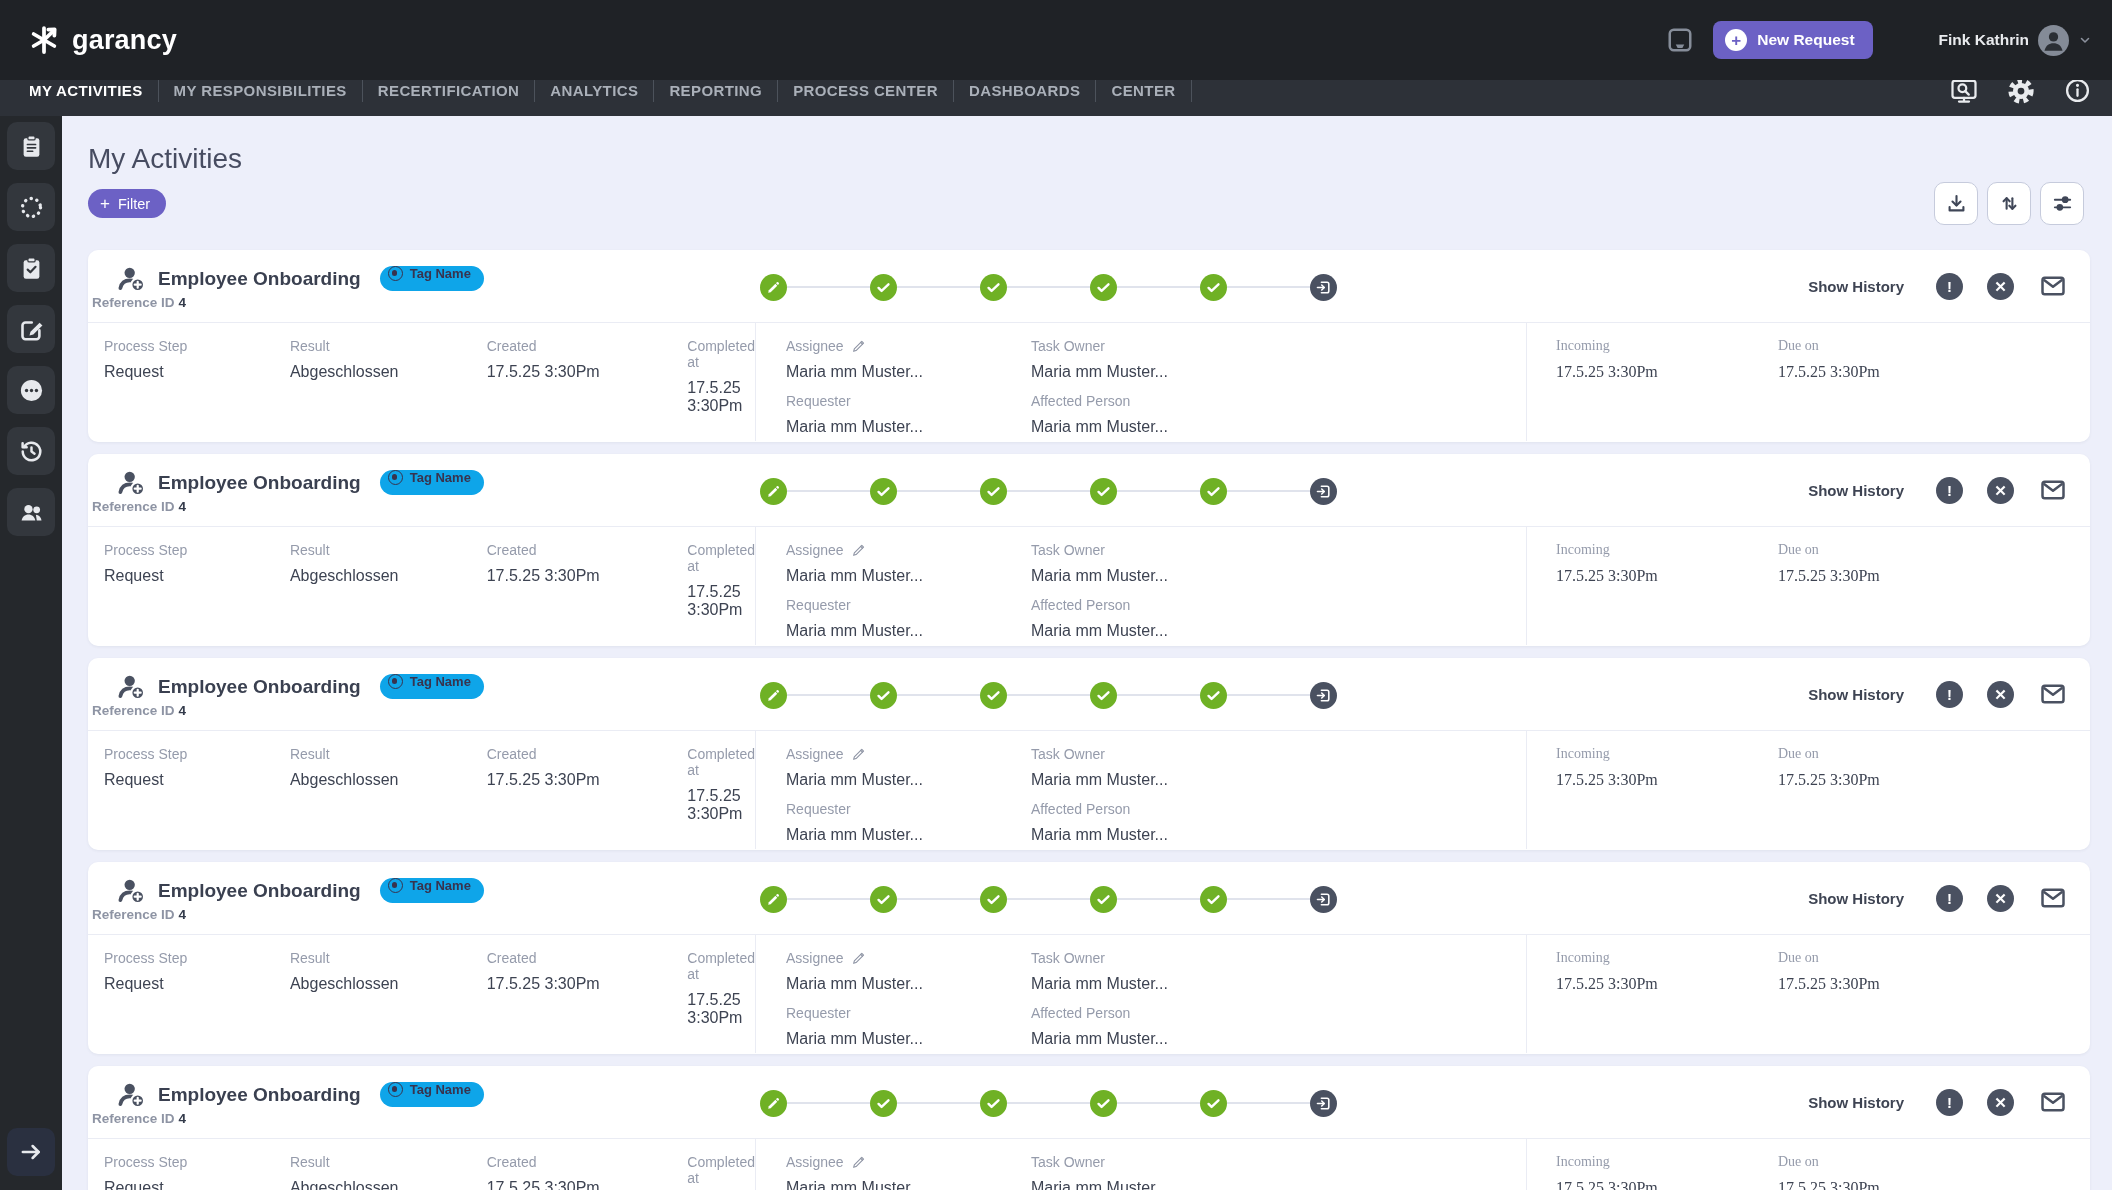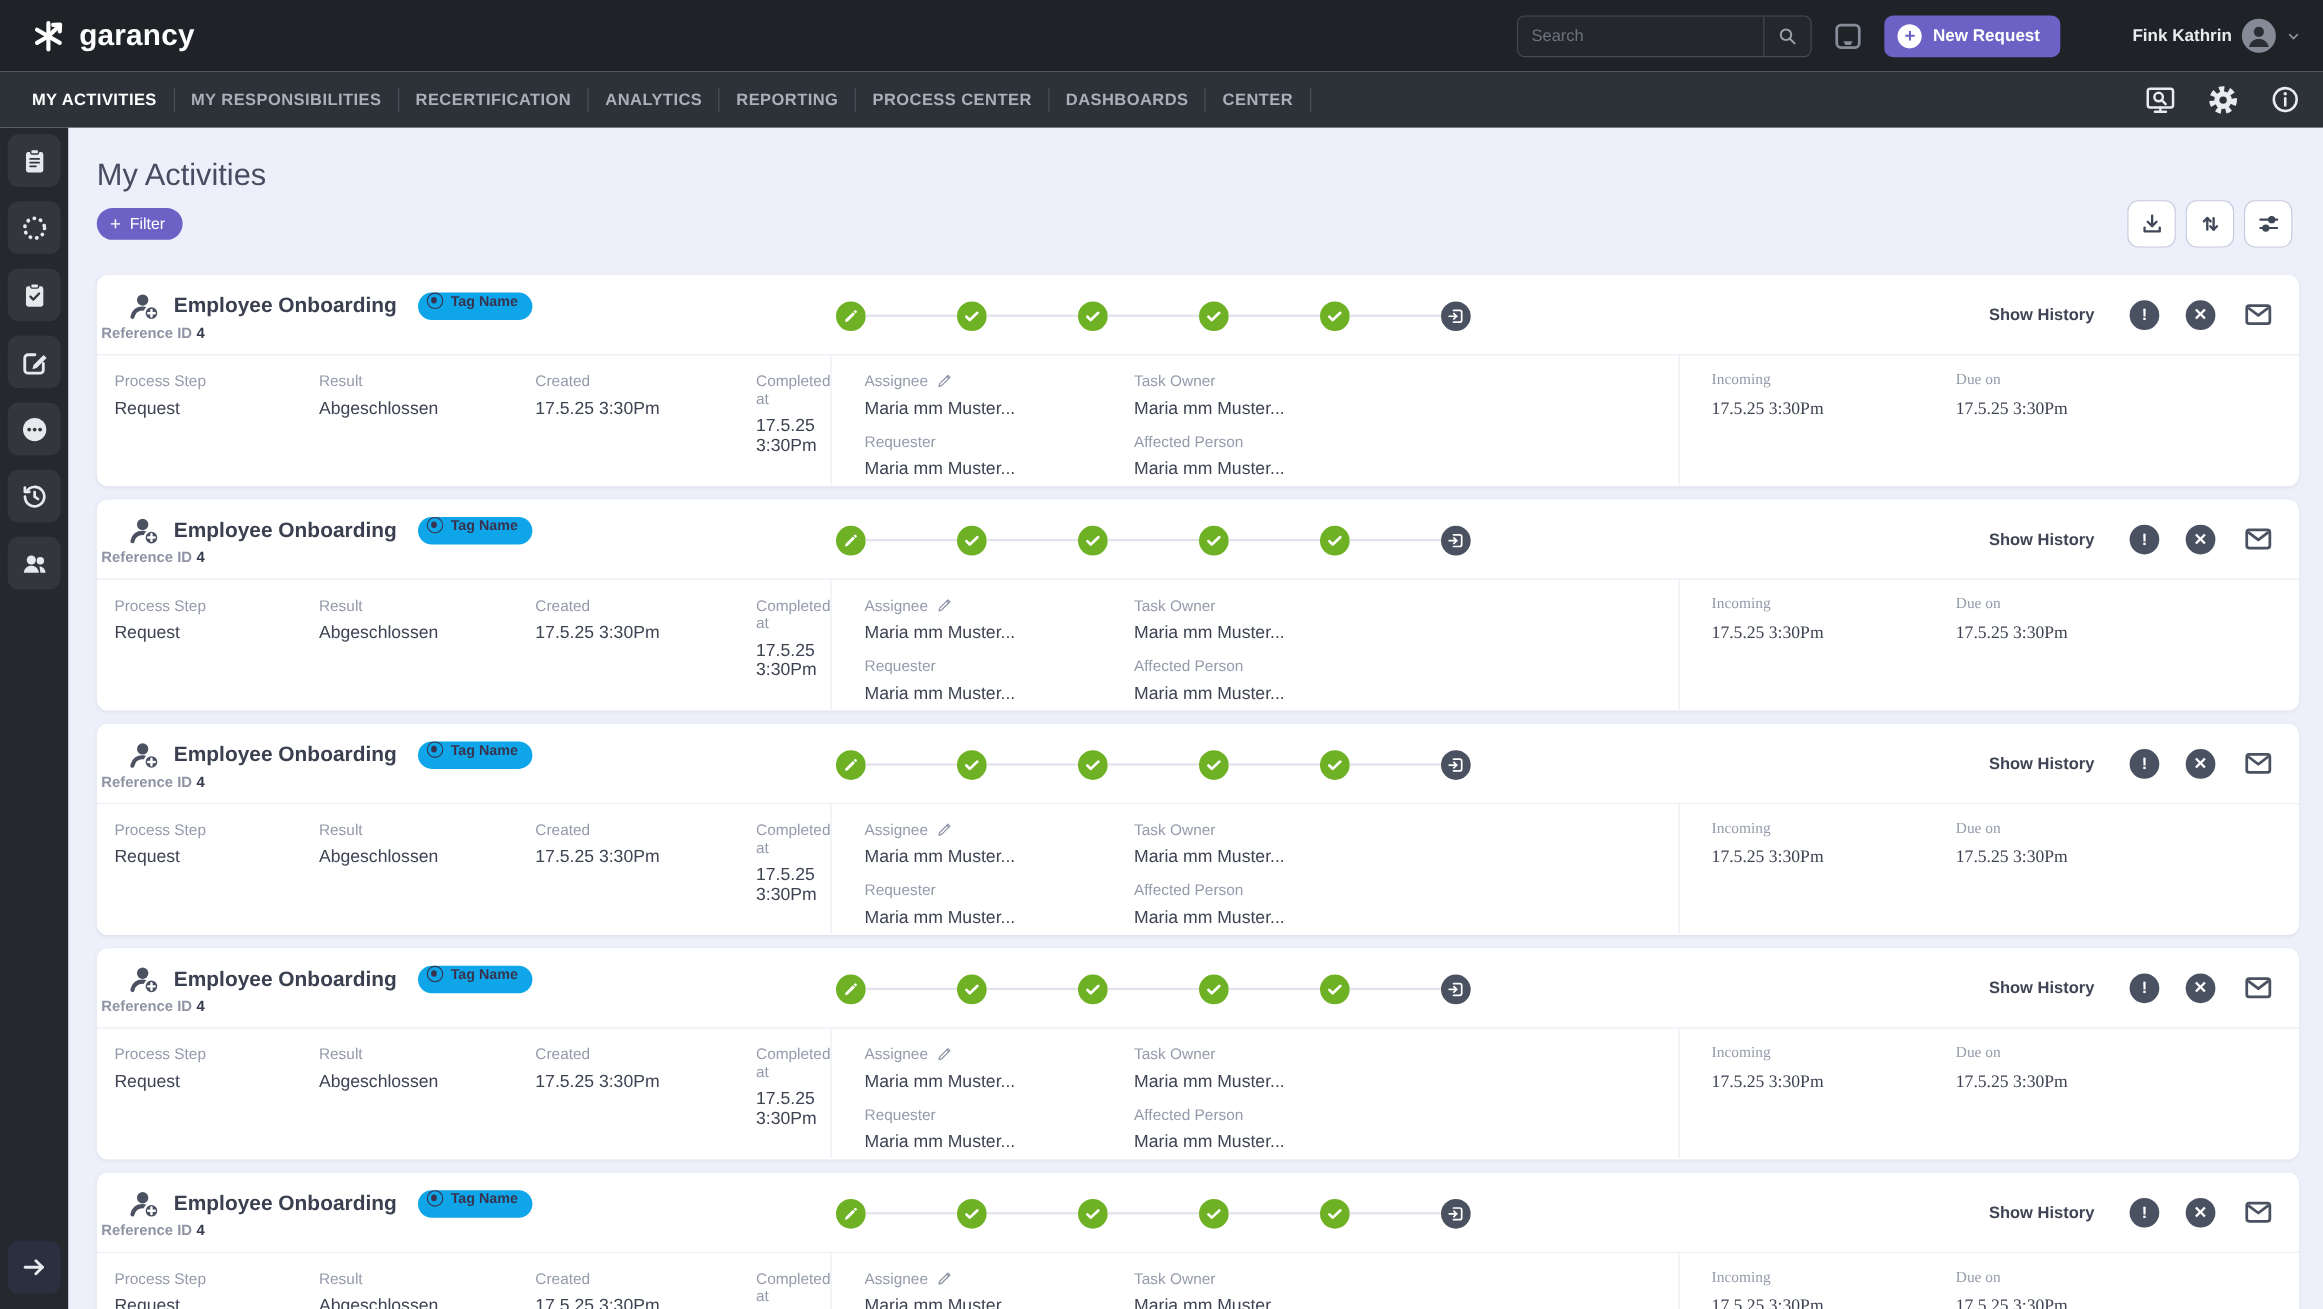--- a/index.html
+++ b/index.html
@@ -1,20 +1,20 @@
 <!DOCTYPE html>
 <html><head>
 <meta charset="utf-8">
 <style>
   * { margin:0; padding:0; box-sizing:border-box; }
   html,body { width:2112px; height:1190px; overflow:hidden; background:#edeffa;
               font-family:"Liberation Sans", sans-serif; }
 
   
-  .topbar { position:absolute; left:0; top:0; width:2112px; height:65px; background:#1f2226;
+  .topbar { position:absolute; left:0; top:0; width:2112px; height:80px; background:#1f2226;
             display:flex; align-items:center; justify-content:space-between; padding:0 20px 0 26px; z-index:5;}
   .logo { display:flex; align-items:center; gap:10px; }
   .logo-text { color:#fff; font-size:27px; font-weight:700; letter-spacing:.2px; }
   .top-right { display:flex; align-items:center; gap:18px; }
   .searchbox { width:268px; height:38px; background:#24272c; border:1px solid #474d56; border-radius:7px;
                display:flex; align-items:center; overflow:hidden; }
   .searchbox input { flex:1; height:100%; background:transparent; border:none; outline:none;
                      color:#c8ccd4; font-size:15px; padding:0 12px; font-family:"Liberation Sans",sans-serif; }
   .searchbox input::placeholder { color:#6d737e; }
   .search-seg { width:46px; height:100%; border-left:1px solid #474d56; display:flex; align-items:center; justify-content:center; cursor:pointer; }
@@ -109,29 +109,20 @@
         <line x1="12" y1="4" x2="12" y2="20"></line>
         <line x1="5.1" y1="8" x2="18.9" y2="16"></line>
         <line x1="5.1" y1="16" x2="12" y2="12"></line>
         <line x1="12" y1="12" x2="18" y2="6.2"></line>
         <path d="M14.9 5.1 L19.1 4.9 L18.9 9.1"></path>
       </svg>
     </span>
     <span class="logo-text">garancy</span>
   </div>
   <div class="top-right">
-    <div class="searchbox">
-      <input type="text" placeholder="Search" style="">
-      <span class="search-seg">
-        <svg width="22" height="22" viewBox="0 0 24 24" fill="none" stroke="#9aa0aa" stroke-width="2" stroke-linecap="round">
-          <circle cx="10.5" cy="10.5" r="5.2"></circle>
-            <line x1="14.6" y1="14.6" x2="19" y2="19"></line>
-        </svg>
-      </span>
-    </div>
     <span class="icon-btn">
       <svg width="30" height="30" viewBox="0 0 24 24" fill="none" stroke="#868d99" stroke-width="2" stroke-linejoin="round">
         <rect x="3.8" y="3.8" width="16.4" height="16.4" rx="3.2"></rect>
         <path d="M8.6 15.6h6.8l-1.5 2.7h-3.8z" fill="#868d99" stroke="none"></path>
       </svg>
     </span>
     <button class="btn-new-request">
       <span class="plus-circle">+</span>
       <span>New Request</span>
     </button>

